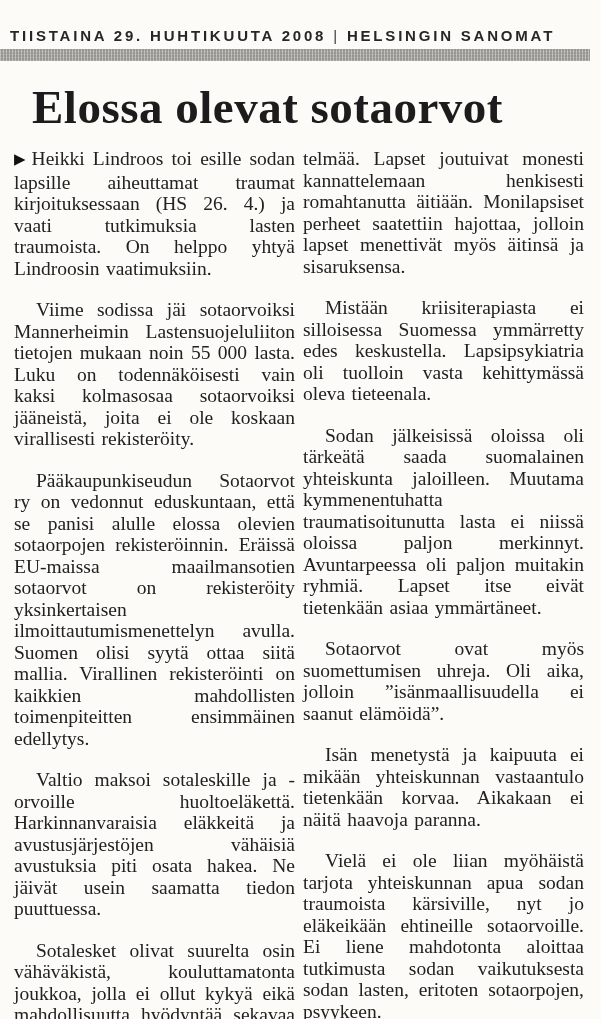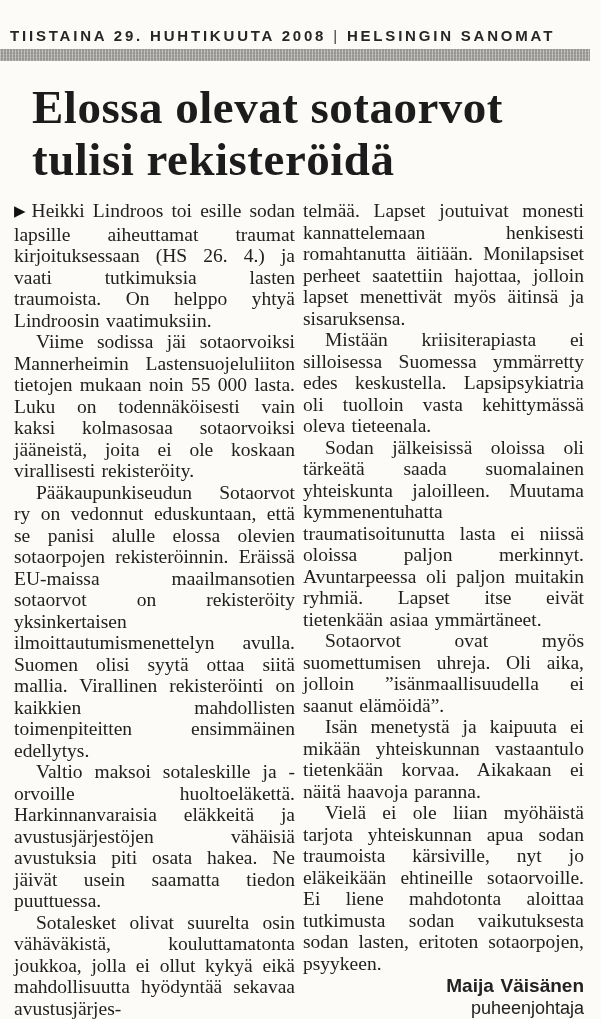--- a/index.html
+++ b/index.html
@@ -54,21 +54,21 @@
   .col {
     width: 281px;
     font-family: "Liberation Serif", serif;
     font-size: 19.5px;
     line-height: 21.5px;
     text-align: justify;
     word-spacing: 1.5px;
     color: #212121;
   }
   .col p { margin: 0; }
-  .col p.indent { text-indent: 22px; }
+  .col p.indent { text-indent: 22px; margin-top: 20px; }
   .lead-arrow {
     display: inline-block;
     font-size: 15px;
     margin-right: 6px;
     transform: translateY(-1px);
     color: #111;
   }
   
   .signature {
     margin-top: 1px;
@@ -87,21 +87,20 @@
 
   <header class="masthead">
     <div class="masthead-line">
       <span>TIISTAINA 29. HUHTIKUUTA 2008</span><span class="masthead-divider">|</span><span>HELSINGIN SANOMAT</span>
     </div>
     <div class="halftone-bar"></div>
   </header>
 
   <h1 class="headline">
     <span class="hl">Elossa olevat sotaorvot</span>
-    <span class="hl">tulisi rekisteröidä</span>
   </h1>
 
   <div class="columns">
 
     <div class="col">
       <p><span class="lead-arrow">▶</span><span>Heikki Lindroos toi esille sodan lapsille aiheuttamat traumat kirjoituksessaan (HS 26. 4.) ja vaati tutkimuksia lasten traumoista. On helppo yhtyä Lindroosin vaatimuksiin.</span></p>
       <p class="indent">Viime sodissa jäi sotaorvoiksi Mannerheimin Lastensuojeluliiton tietojen mukaan noin 55 000 lasta. Luku on todennäköisesti vain kaksi kolmasosaa sotaorvoiksi jääneistä, joita ei ole koskaan virallisesti rekisteröity.</p>
       <p class="indent">Pääkaupunkiseudun Sotaorvot ry on vedonnut eduskuntaan, että se panisi alulle elossa olevien sotaorpojen rekisteröinnin. Eräissä EU-maissa maailmansotien sotaorvot on rekisteröity yksinkertaisen ilmoittautumismenettelyn avulla. Suomen olisi syytä ottaa siitä mallia. Virallinen rekisteröinti on kaikkien mahdollisten toimenpiteitten ensimmäinen edellytys.</p>
       <p class="indent">Valtio maksoi sotaleskille ja -orvoille huoltoeläkettä. Harkinnanvaraisia eläkkeitä ja avustusjärjestöjen vähäisiä avustuksia piti osata hakea. Ne jäivät usein saamatta tiedon puuttuessa.</p>
       <p class="indent">Sotalesket olivat suurelta osin vähäväkistä, kouluttamatonta joukkoa, jolla ei ollut kykyä eikä mahdollisuutta hyödyntää sekavaa avustusjärjes-</p>

